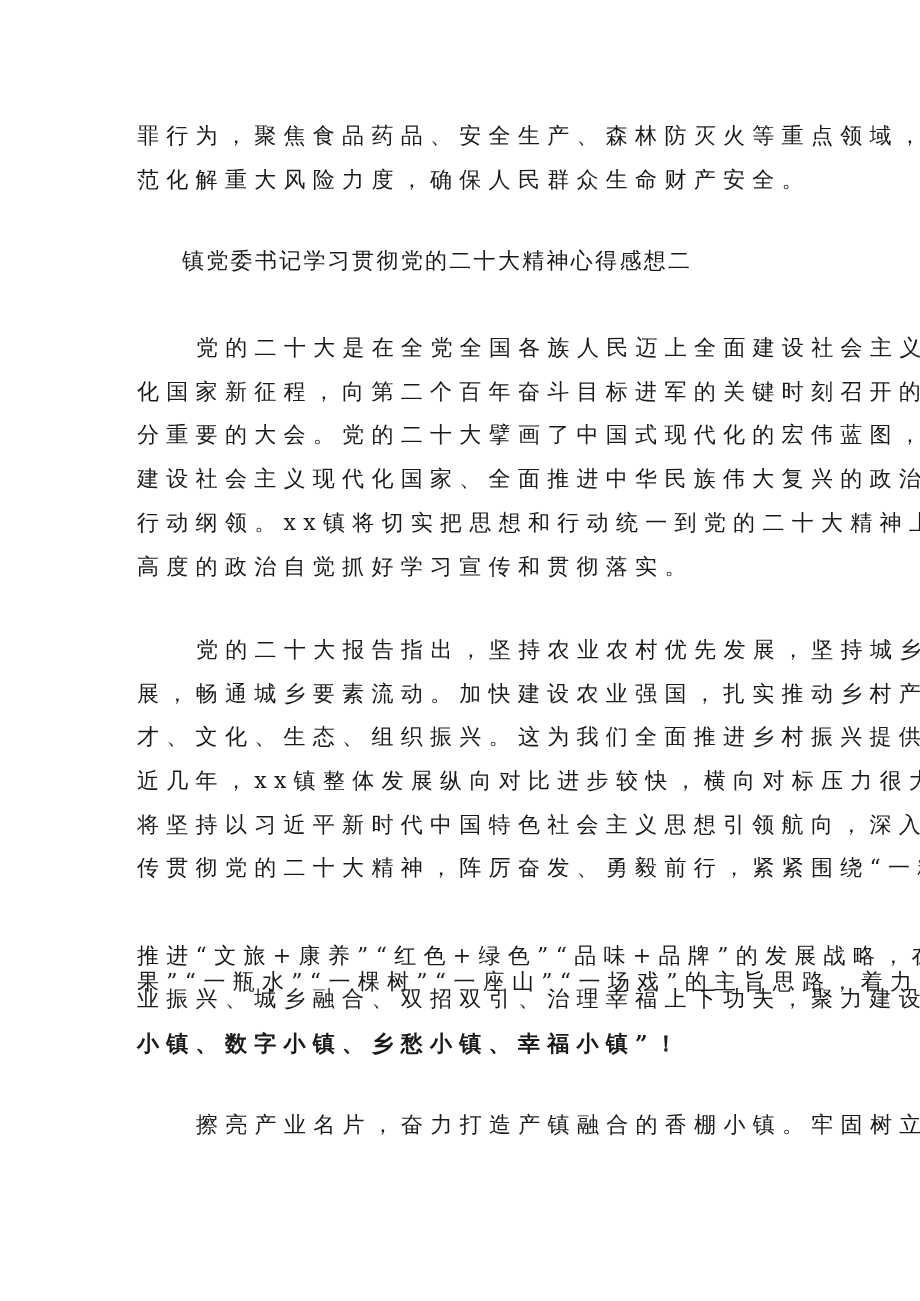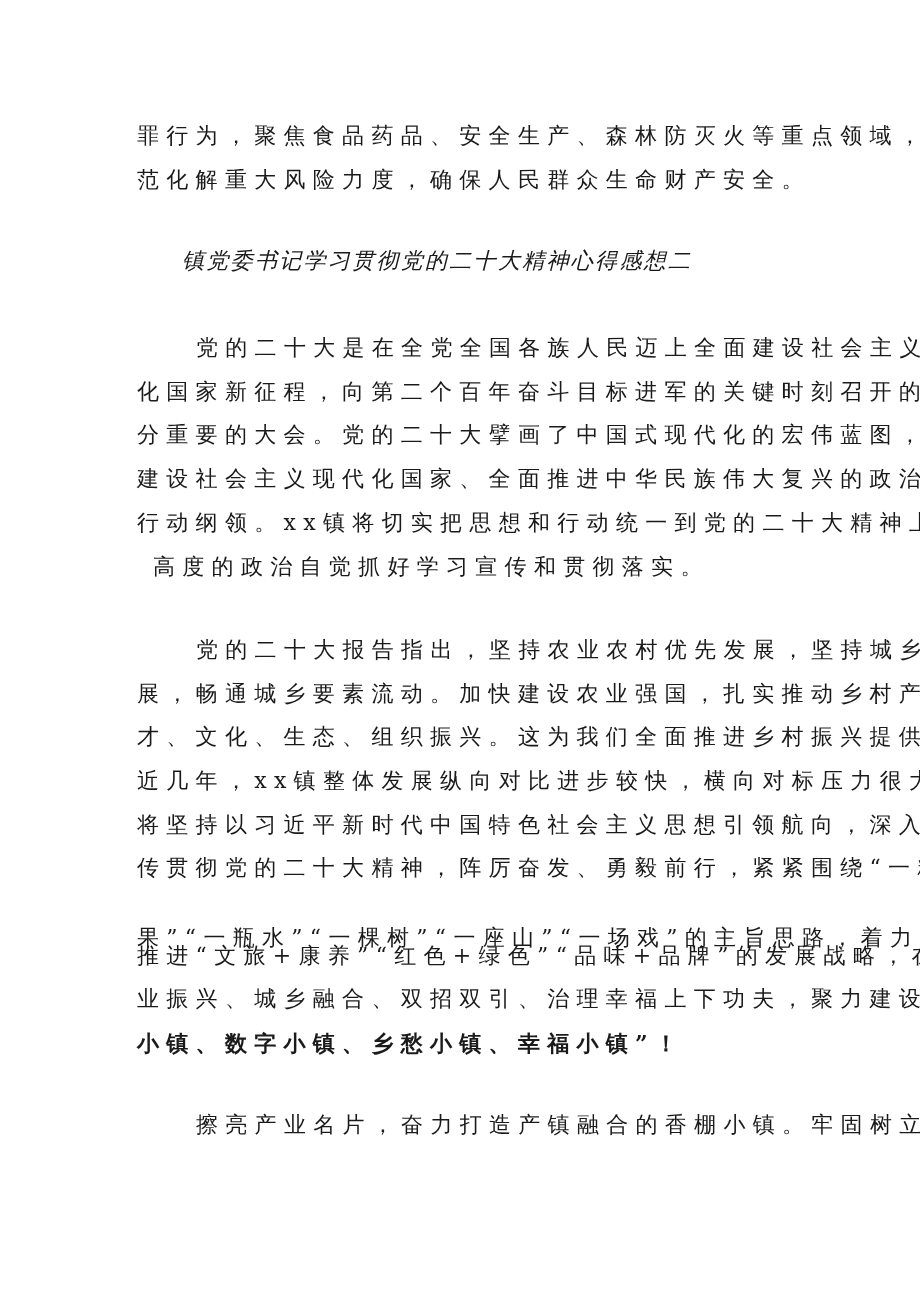--- a/index.html
+++ b/index.html
@@ -42,35 +42,35 @@
     }
   </style>
 </head>
 <body>
 
 <div class="page">
 
   <div class="line" style="top:121px;">罪行为，聚焦食品药品、安全生产、森林防灭火等重点领域，加大防</div>
   <div class="line" style="top:165px;">范化解重大风险力度，确保人民群众生命财产安全。</div>
 
-  <div class="title" style="top:246px;font-style:italic;">镇党委书记学习贯彻党的二十大精神心得感想二</div>
+  <div class="title" style="top:246px;">镇党委书记学习贯彻党的二十大精神心得感想二</div>
 
   <div class="line indent" style="top:333px;">党的二十大是在全党全国各族人民迈上全面建设社会主义现代</div>
   <div class="line" style="top:377px;">化国家新征程，向第二个百年奋斗目标进军的关键时刻召开的一次十</div>
   <div class="line" style="top:420px;">分重要的大会。党的二十大擘画了中国式现代化的宏伟蓝图，是全面</div>
   <div class="line" style="top:464px;">建设社会主义现代化国家、全面推进中华民族伟大复兴的政治宣言和</div>
   <div class="line" style="top:508px;">行动纲领。xx镇将切实把思想和行动统一到党的二十大精神上来，以</div>
-  <div class="line" style="top:552px;margin-left:16px;">高度的政治自觉抓好学习宣传和贯彻落实。</div>
+  <div class="line" style="top:552px;">高度的政治自觉抓好学习宣传和贯彻落实。</div>
 
   <div class="line indent" style="top:635px;">党的二十大报告指出，坚持农业农村优先发展，坚持城乡融合发</div>
   <div class="line" style="top:679px;">展，畅通城乡要素流动。加快建设农业强国，扎实推动乡村产业、人</div>
   <div class="line" style="top:722px;">才、文化、生态、组织振兴。这为我们全面推进乡村振兴提供了遵循。</div>
   <div class="line" style="top:766px;">近几年，xx镇整体发展纵向对比进步较快，横向对标压力很大。我们</div>
   <div class="line" style="top:810px;">将坚持以习近平新时代中国特色社会主义思想引领航向，深入学习宣</div>
   <div class="line" style="top:853px;">传贯彻党的二十大精神，阵厉奋发、勇毅前行，紧紧围绕“一粒</div>
-  <div class="line" style="top:903px;margin-top:20px;">果”“一瓶水”“一棵树”“一座山”“一场戏”的主旨思路，着力</div>
+  <div class="line" style="top:947px;margin-top:20px;">果”“一瓶水”“一棵树”“一座山”“一场戏”的主旨思路，着力</div>
   <div class="line" style="top:941px;">推进“文旅+康养”“红色+绿色”“品味+品牌”的发展战略，在产</div>
   <div class="line" style="top:984px;">业振兴、城乡融合、双招双引、治理幸福上下功夫，聚力建设“香植</div>
   <div class="line" style="top:1028px;font-weight:bold;">小镇、数字小镇、乡愁小镇、幸福小镇”！</div>
 
   <div class="line indent" style="top:1110px;">擦亮产业名片，奋力打造产镇融合的香棚小镇。牢固树立”绿水</div>
 
 </div>
 
 </body></html>

